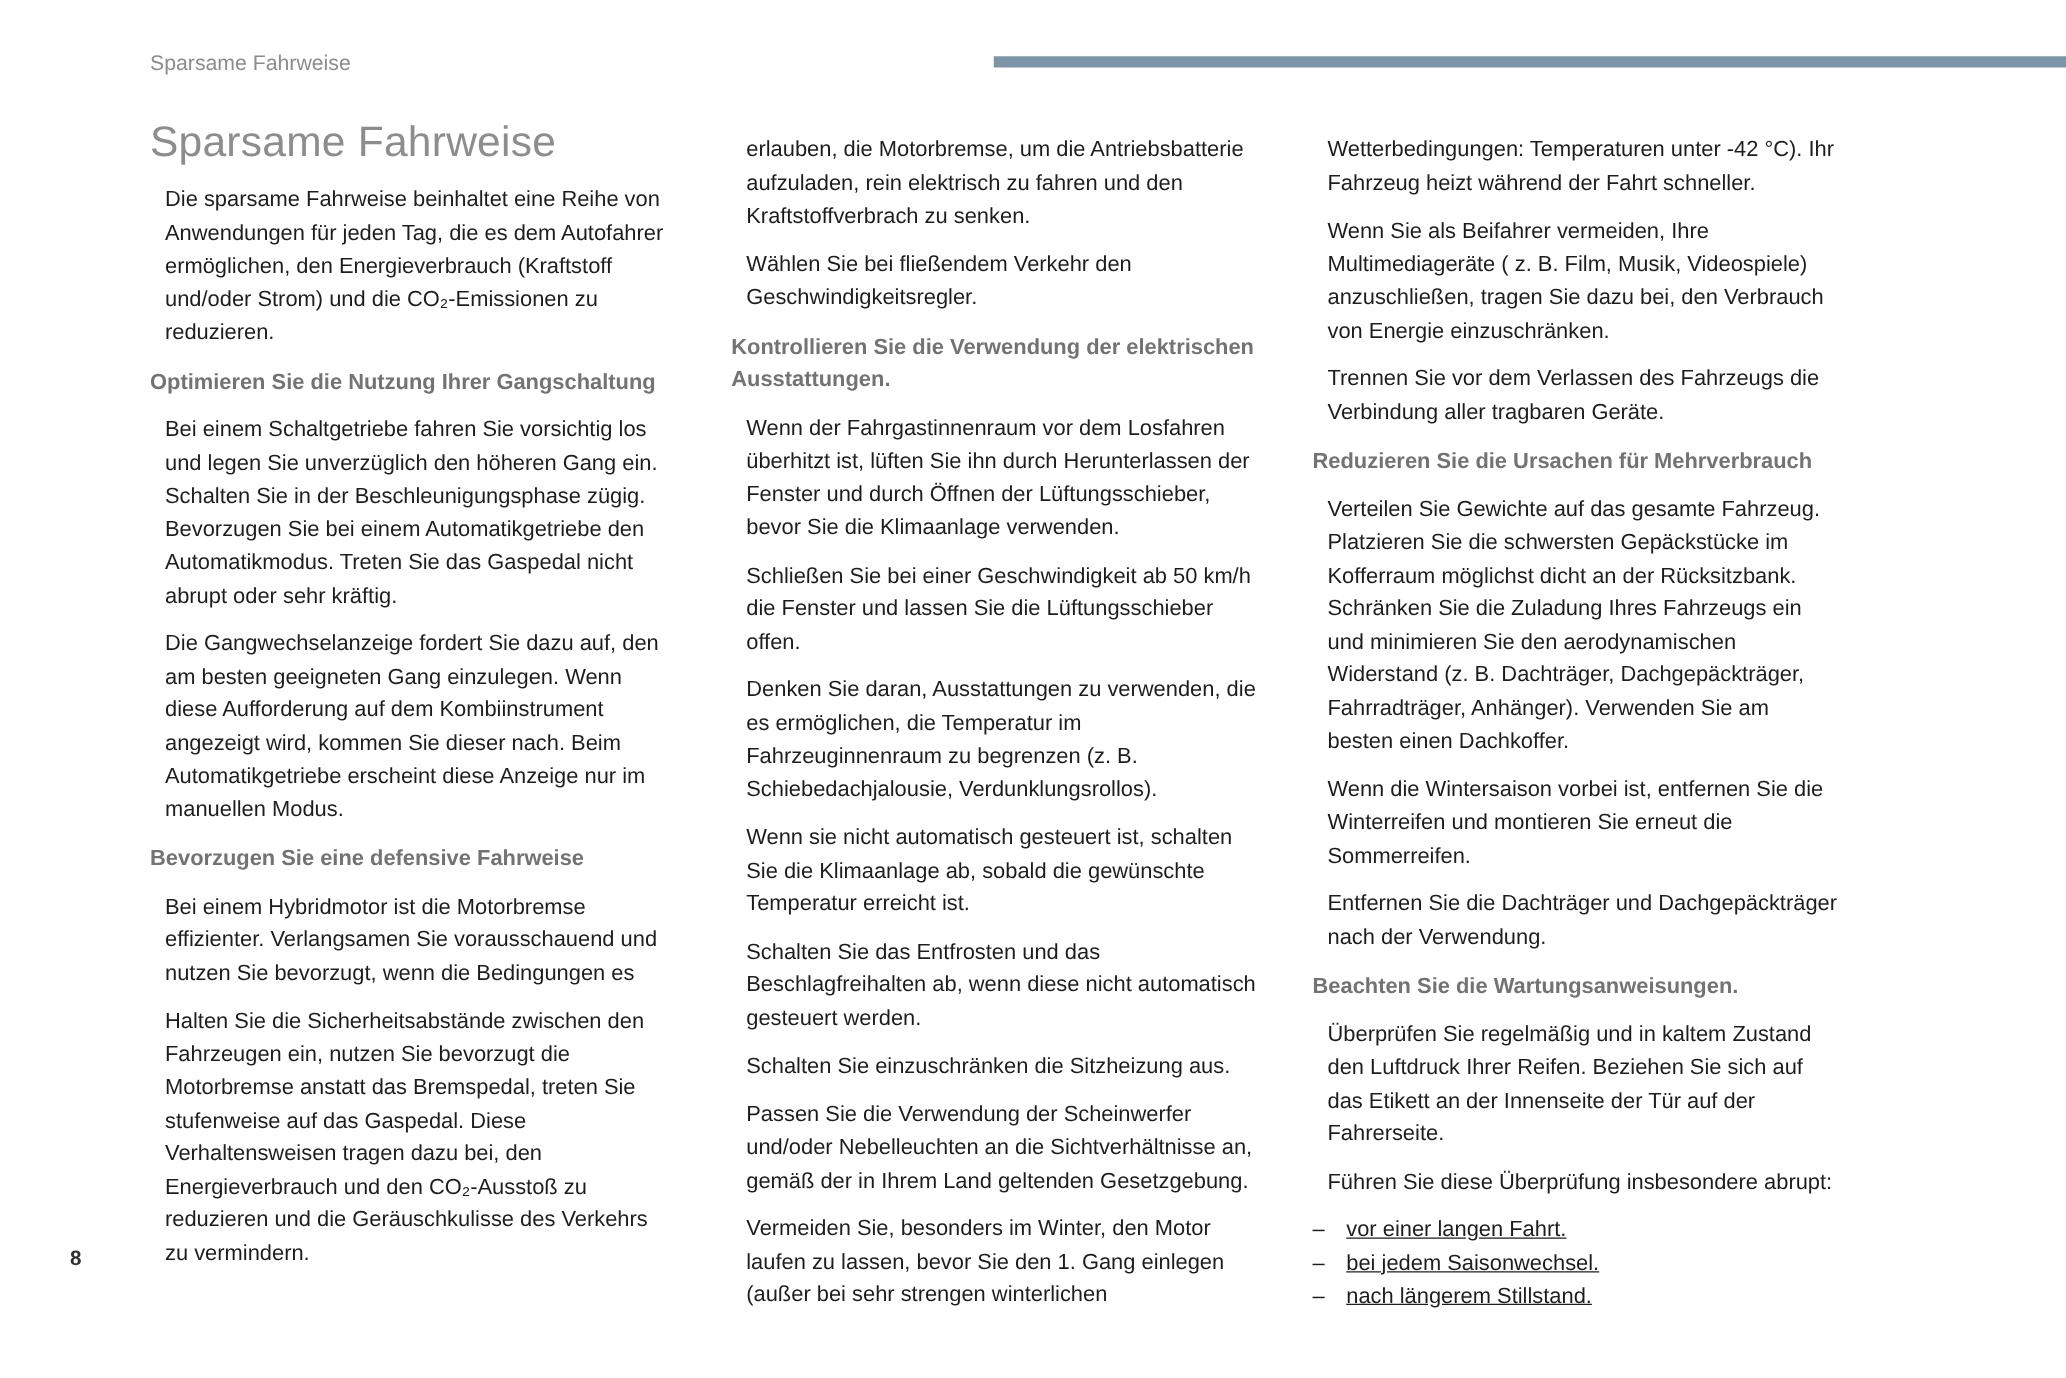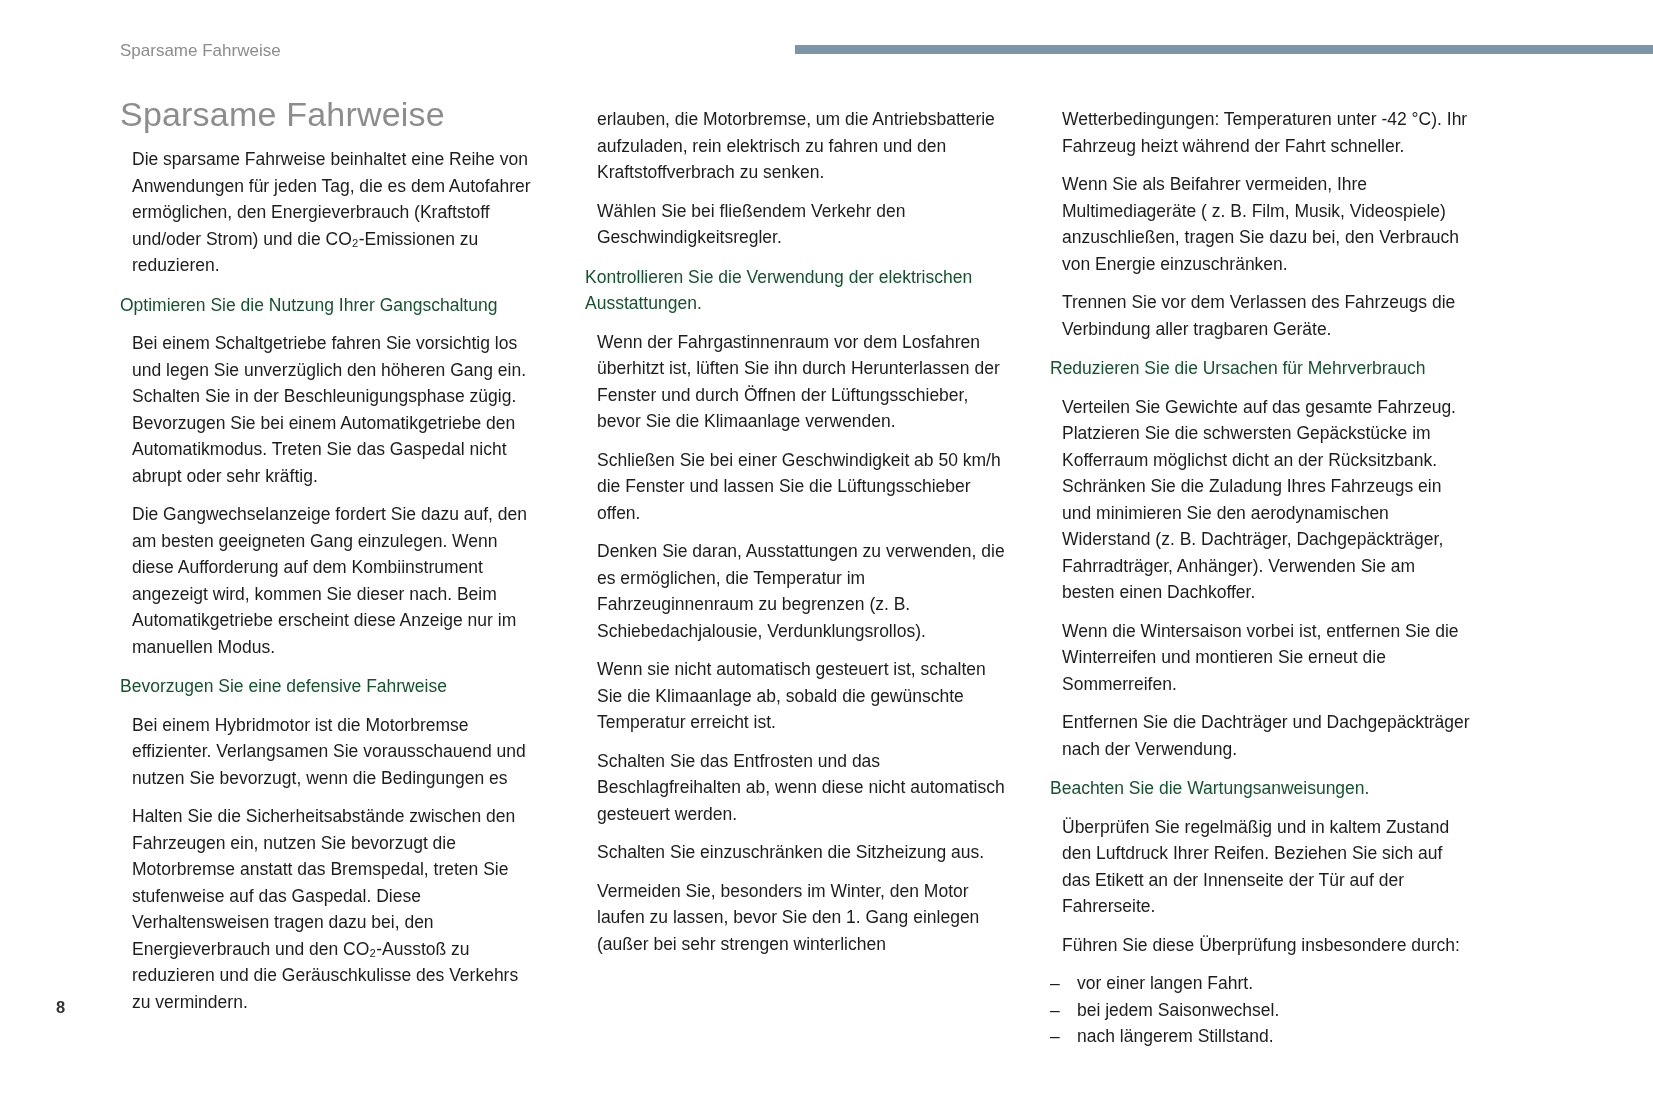--- a/index.html
+++ b/index.html
@@ -52,34 +52,35 @@
     color: #8d8d8d;
     margin: 0 0 10px 0;
     letter-spacing: 0.2px;
   }
   .block-p {
     margin: 12px;
   }
   .block-heading {
     font-size: 17.5px;
     line-height: 26.5px;
-    font-weight: 400;
-    color: #14532d;
+    font-weight: 700;
+    color: #737373;
     margin: 13px 0 9px 0;
   }
   .block-li {
     margin: 0;
     display: flex;
   }
   .block-li .dash {
     flex: 0 0 27px;
     width: 27px;
   }
   .block-li .li-text {
     flex: 1;
+    text-decoration: underline;
   }
   .page-number {
     position: absolute;
     left: 56px;
     top: 998px;
     font-size: 16.5px;
     font-weight: 700;
     color: #333333;
   }
 </style>
@@ -110,34 +111,35 @@
     <div class="col">
         <p class="block-p">erlauben, die Motorbremse, um die Antriebsbatterie aufzuladen, rein elektrisch zu fahren und den Kraftstoffverbrach zu senken.</p>
         <p class="block-p">Wählen Sie bei fließendem Verkehr den Geschwindigkeitsregler.</p>
         <h2 class="block-heading">Kontrollieren Sie die Verwendung der elektrischen Ausstattungen.</h2>
         <p class="block-p">Wenn der Fahrgastinnenraum vor dem Losfahren überhitzt ist, lüften Sie ihn durch Herunterlassen der Fenster und durch Öffnen der Lüftungsschieber, bevor Sie die Klimaanlage verwenden.</p>
         <p class="block-p">Schließen Sie bei einer Geschwindigkeit ab 50 km/h die Fenster und lassen Sie die Lüftungsschieber offen.</p>
         <p class="block-p">Denken Sie daran, Ausstattungen zu verwenden, die es ermöglichen, die Temperatur im Fahrzeuginnenraum zu begrenzen (z. B. Schiebedachjalousie, Verdunklungsrollos).</p>
         <p class="block-p">Wenn sie nicht automatisch gesteuert ist, schalten Sie die Klimaanlage ab, sobald die gewünschte Temperatur erreicht ist.</p>
         <p class="block-p">Schalten Sie das Entfrosten und das Beschlagfreihalten ab, wenn diese nicht automatisch gesteuert werden.</p>
         <p class="block-p">Schalten Sie einzuschränken die Sitzheizung aus.</p>
+        <p class="block-p">Passen Sie die Verwendung der Scheinwerfer und/oder Nebelleuchten an die Sichtverhältnisse an, gemäß der in Ihrem Land geltenden Gesetzgebung.</p>
         <p class="block-p">Vermeiden Sie, besonders im Winter, den Motor laufen zu lassen, bevor Sie den 1. Gang einlegen (außer bei sehr strengen winterlichen</p>
       </div>
 
     <div class="col">
         <p class="block-p">Wetterbedingungen: Temperaturen unter -42 °C). Ihr Fahrzeug heizt während der Fahrt schneller.</p>
         <p class="block-p">Wenn Sie als Beifahrer vermeiden, Ihre Multimediageräte ( z. B. Film, Musik, Videospiele) anzuschließen, tragen Sie dazu bei, den Verbrauch von Energie einzuschränken.</p>
         <p class="block-p">Trennen Sie vor dem Verlassen des Fahrzeugs die Verbindung aller tragbaren Geräte.</p>
         <h2 class="block-heading">Reduzieren Sie die Ursachen für Mehrverbrauch</h2>
         <p class="block-p">Verteilen Sie Gewichte auf das gesamte Fahrzeug. Platzieren Sie die schwersten Gepäckstücke im Kofferraum möglichst dicht an der Rücksitzbank. Schränken Sie die Zuladung Ihres Fahrzeugs ein und minimieren Sie den aerodynamischen Widerstand (z. B. Dachträger, Dachgepäckträger, Fahrradträger, Anhänger). Verwenden Sie am besten einen Dachkoffer.</p>
         <p class="block-p">Wenn die Wintersaison vorbei ist, entfernen Sie die Winterreifen und montieren Sie erneut die Sommerreifen.</p>
         <p class="block-p">Entfernen Sie die Dachträger und Dachgepäckträger nach der Verwendung.</p>
         <h2 class="block-heading">Beachten Sie die Wartungsanweisungen.</h2>
         <p class="block-p">Überprüfen Sie regelmäßig und in kaltem Zustand den Luftdruck Ihrer Reifen. Beziehen Sie sich auf das Etikett an der Innenseite der Tür auf der Fahrerseite.</p>
-        <p class="block-p">Führen Sie diese Überprüfung insbesondere durch:</p>
+        <p class="block-p">Führen Sie diese Überprüfung insbesondere abrupt:</p>
         <div class="block-li">
           <span class="dash">–</span>
           <span class="li-text">vor einer langen Fahrt.</span>
         </div>
         <div class="block-li">
           <span class="dash">–</span>
           <span class="li-text">bei jedem Saisonwechsel.</span>
         </div>
         <div class="block-li">
           <span class="dash">–</span>

